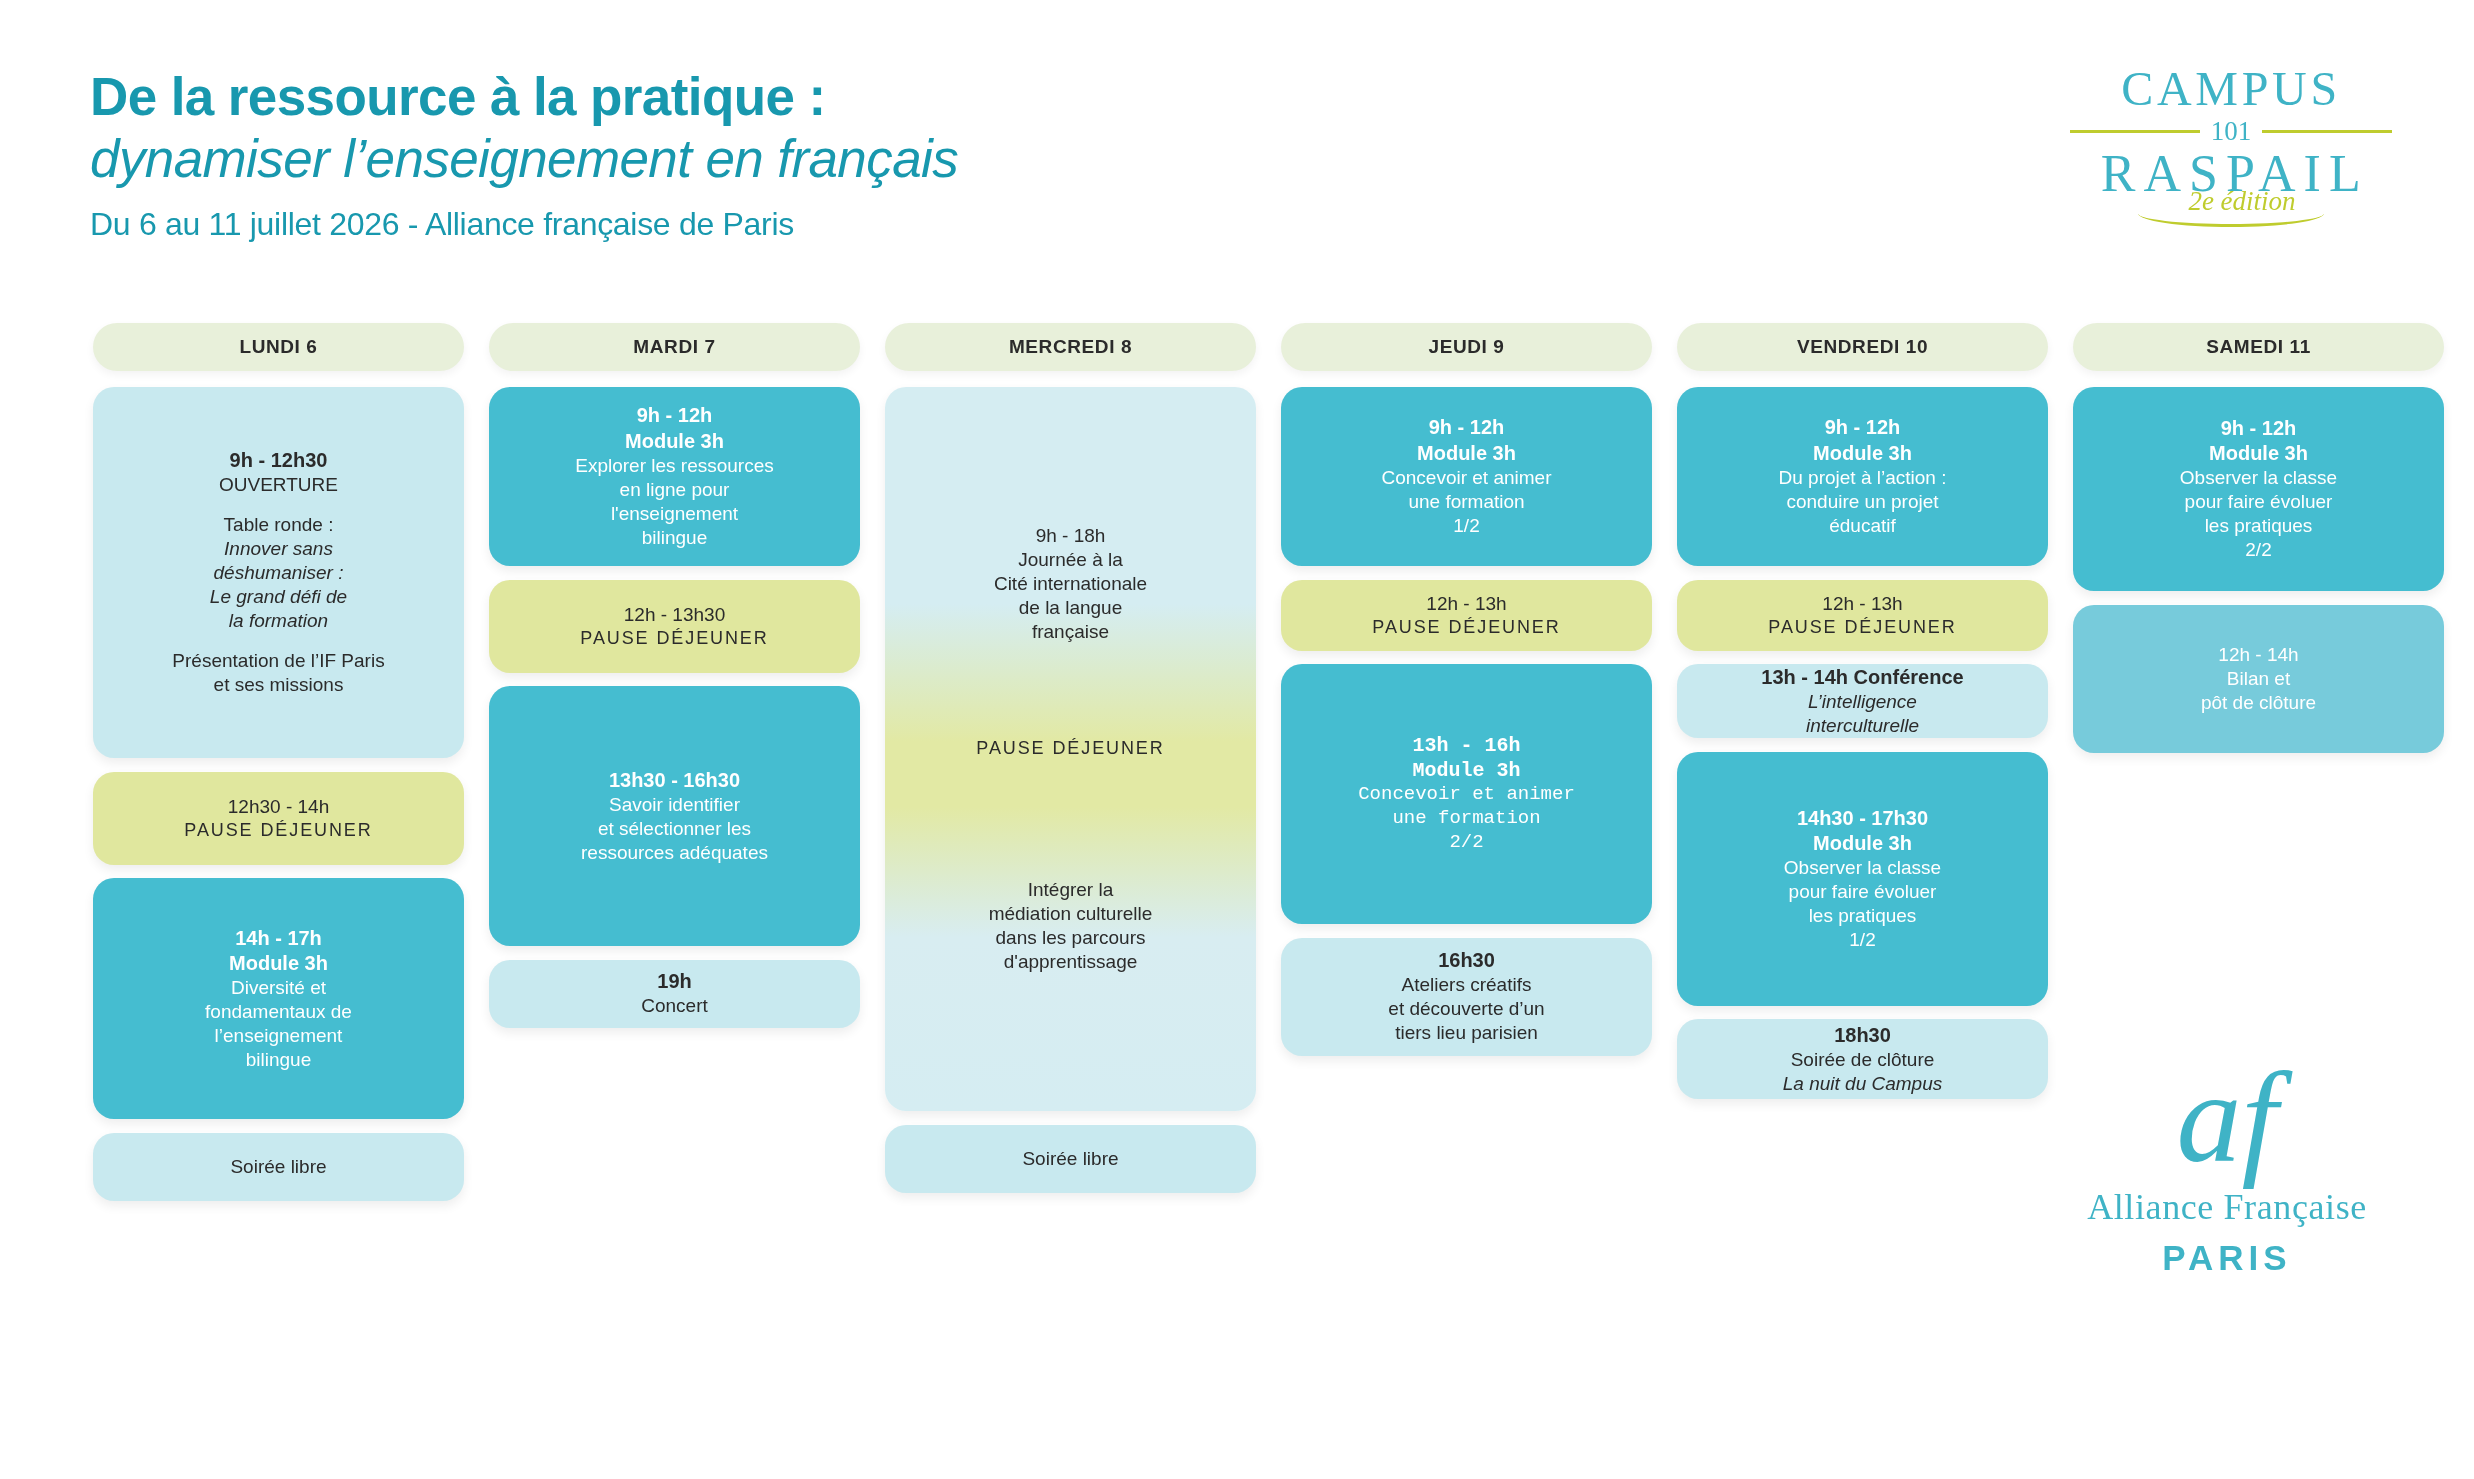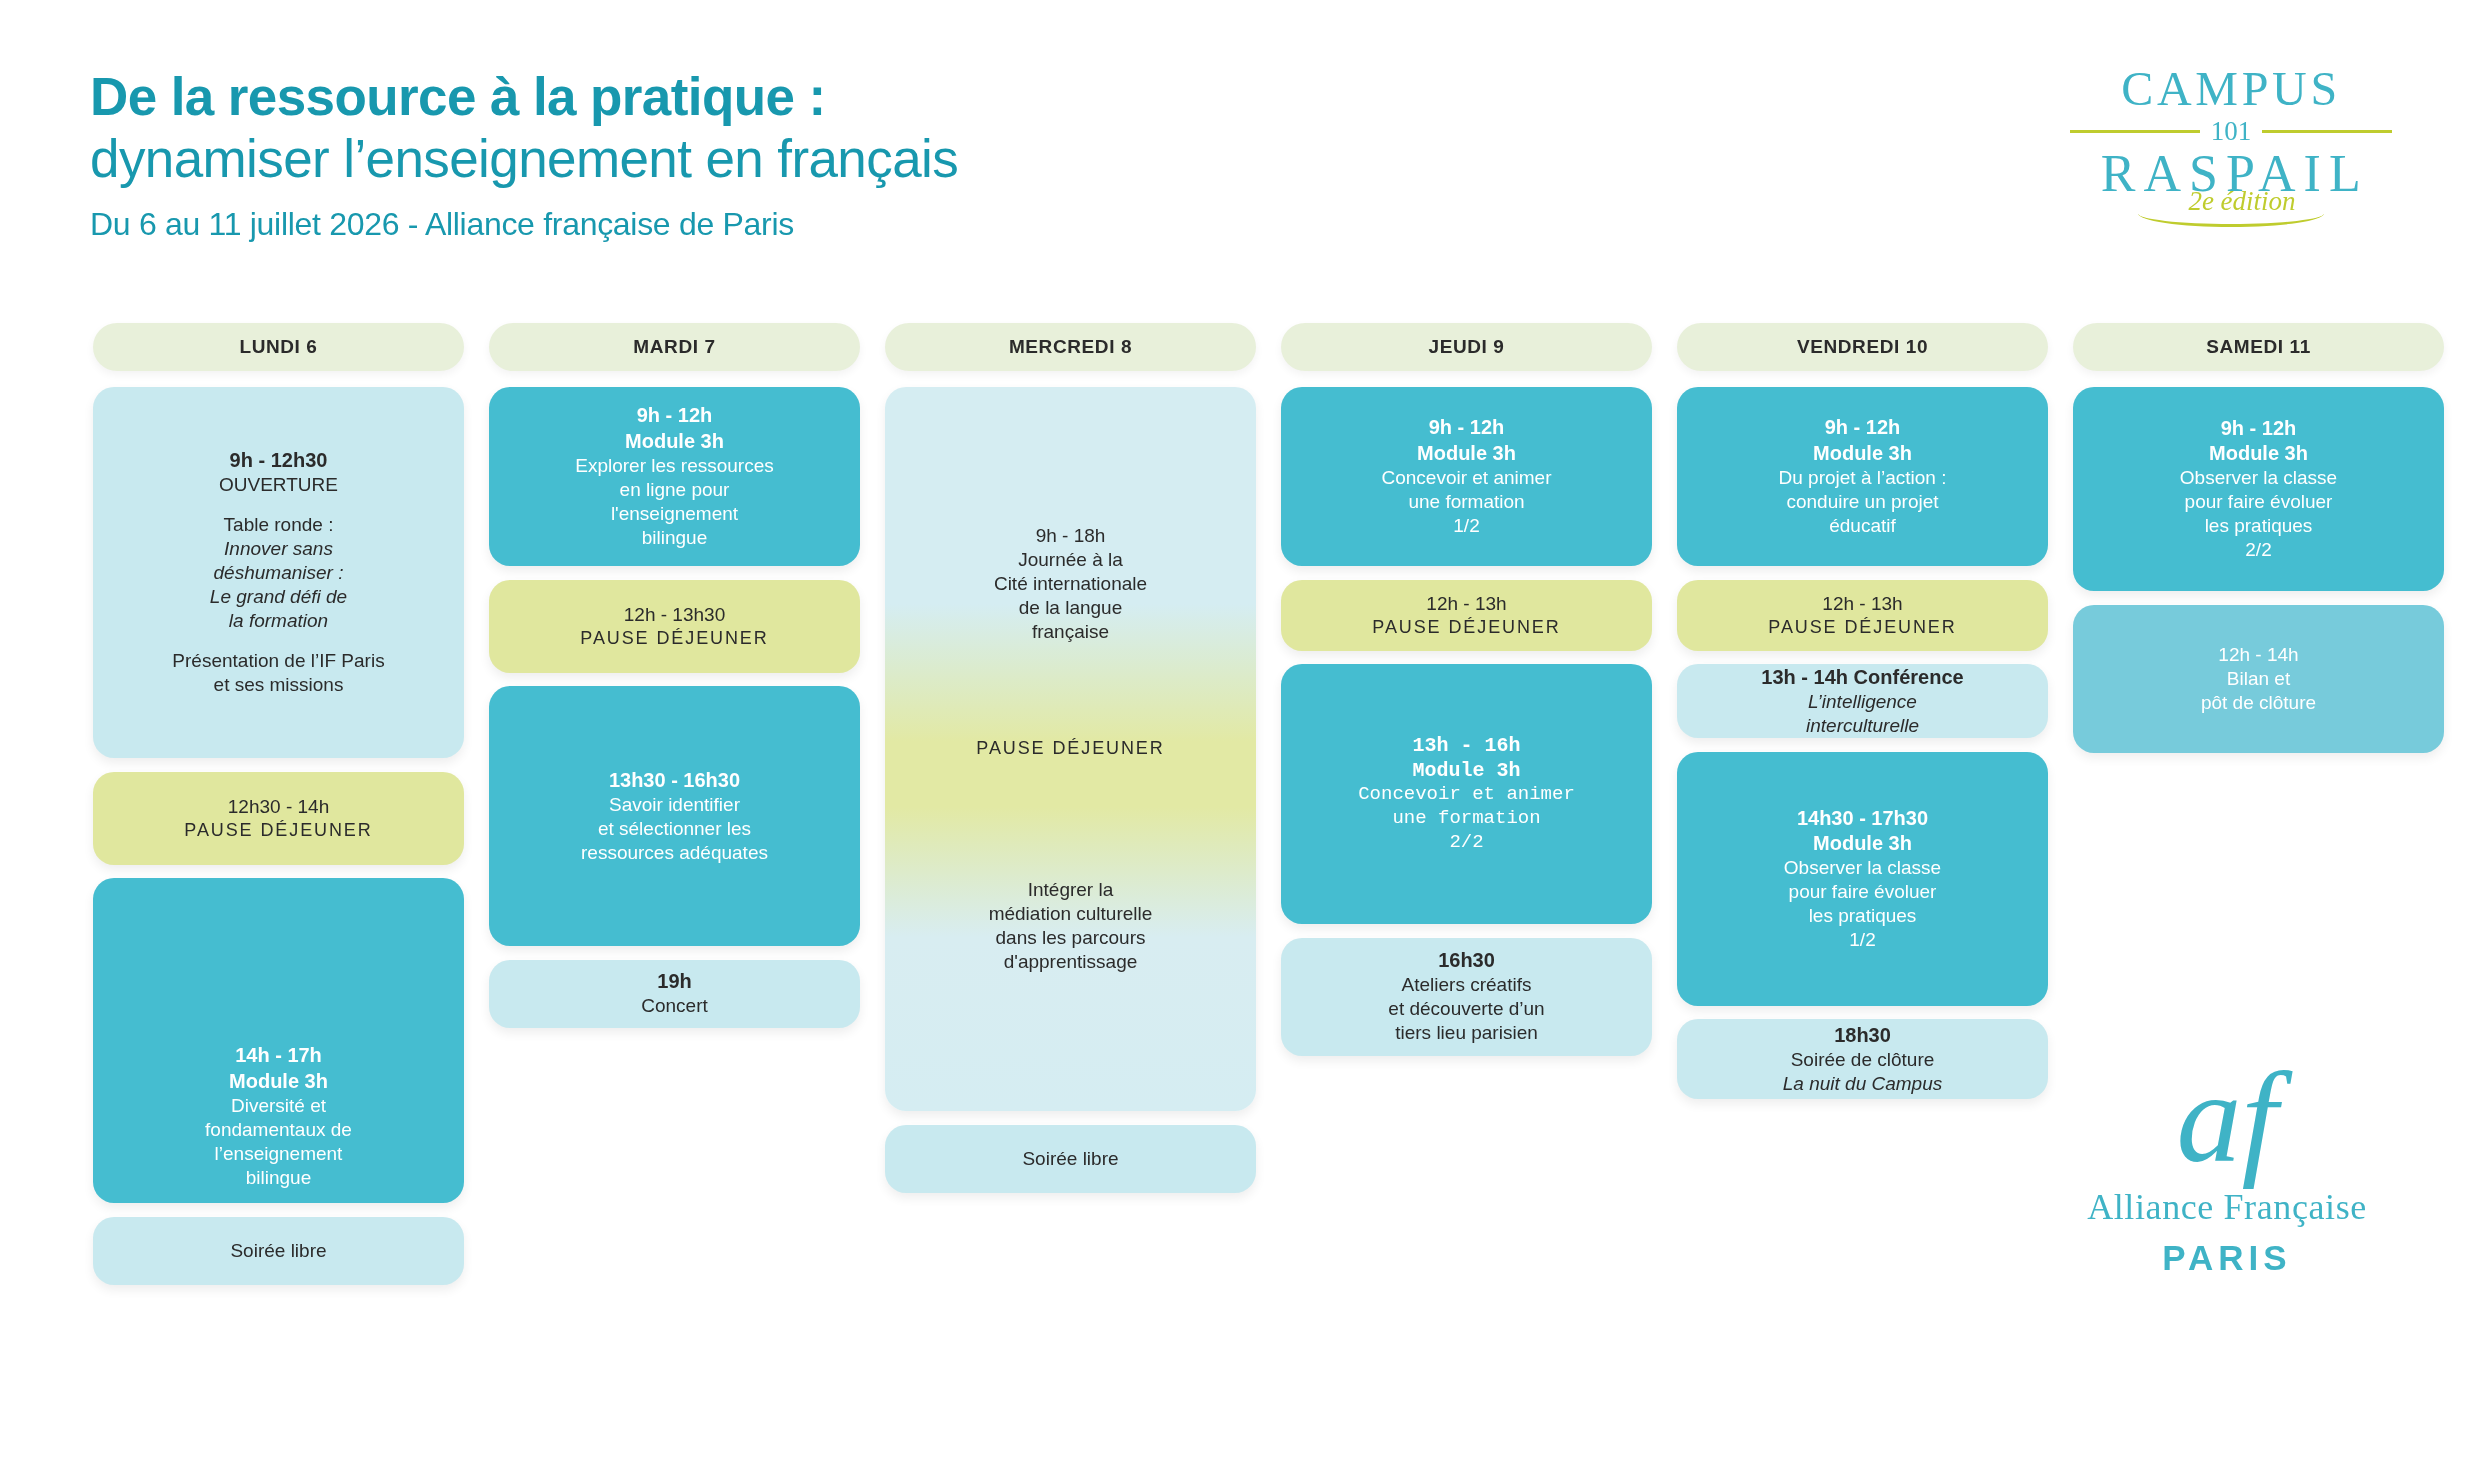--- a/index.html
+++ b/index.html
@@ -14,21 +14,21 @@
   
   .header { position: absolute; left: 0; top: 0; width: 2475px; height: 309px; }
   .title-block { position: absolute; left: 90px; top: 68px; }
   .title-line1 {
     font-size: 53px; font-weight: 700; color: #1898AE;
     letter-spacing: -0.6px; line-height: 1.08;
     font-stretch: condensed;
   }
   .title-line2 {
     font-size: 53px; font-weight: 400; color: #1898AE;
-    letter-spacing: -0.6px; line-height: 1.12; margin-top: 3.7px;
+    letter-spacing: -0.6px; line-height: 1.12; margin-top: 3.7px; font-style: italic;
   }
   .title-sub {
     font-size: 32px; font-weight: 400; color: #1898AE;
     letter-spacing: -0.3px; margin-top: 17.3px;
   }
 
   
   .campus-logo {
     position: absolute; left: 2070px; top: 65px;
     width: 322px; text-align: center;
@@ -166,21 +166,21 @@
           <p class="t-ital">Le grand défi de</p>
           <p class="t-ital">la formation</p>
           <div style="height: 16px;"></div>
           <p class="t-body">Présentation de l’IF Paris</p>
           <p class="t-body">et ses missions</p>
         </div>
         <div class="card c-green" style="height: 93px;">
           <p class="t-body">12h30 - 14h</p>
           <p class="t-caps">PAUSE DÉJEUNER</p>
         </div>
-        <div class="card c-teal" style="height: 325px; justify-content: flex-end;">
+        <div class="card c-teal" style="height: 241px;">
           <p class="t-time">14h - 17h</p>
           <p class="t-mod">Module 3h</p>
           <p class="t-body">Diversité et</p>
           <p class="t-body">fondamentaux de</p>
           <p class="t-body">l’enseignement</p>
           <p class="t-body">bilingue</p>
         </div>
         <div class="card c-lblue" style="height: 68px;">
           <p class="t-body">Soirée libre</p>
         </div>

